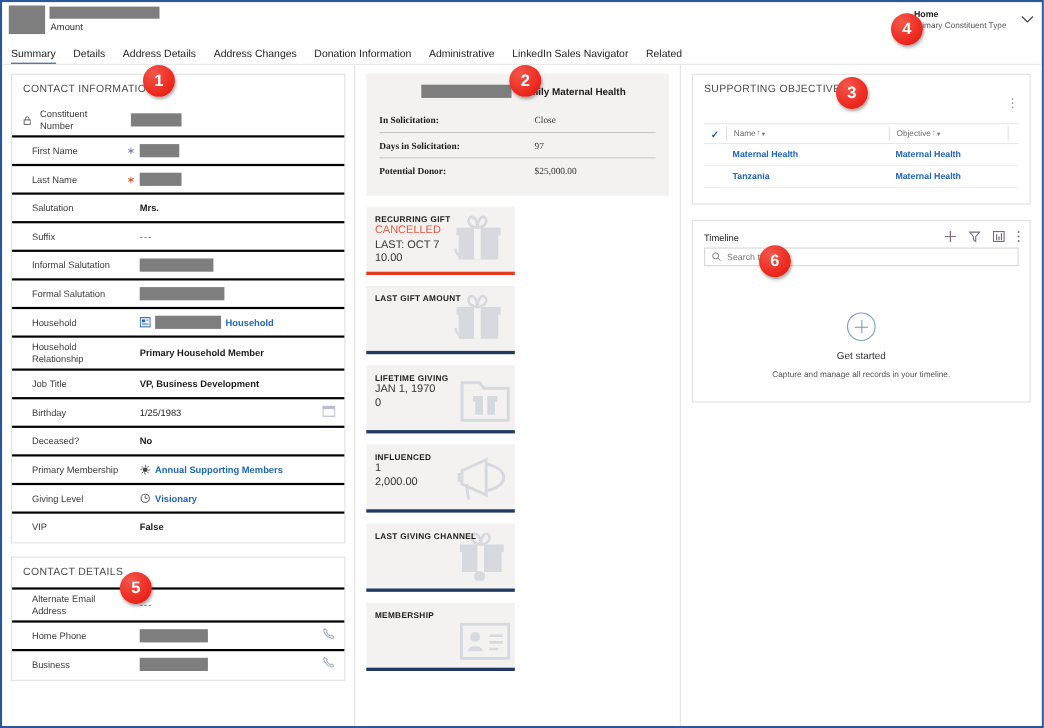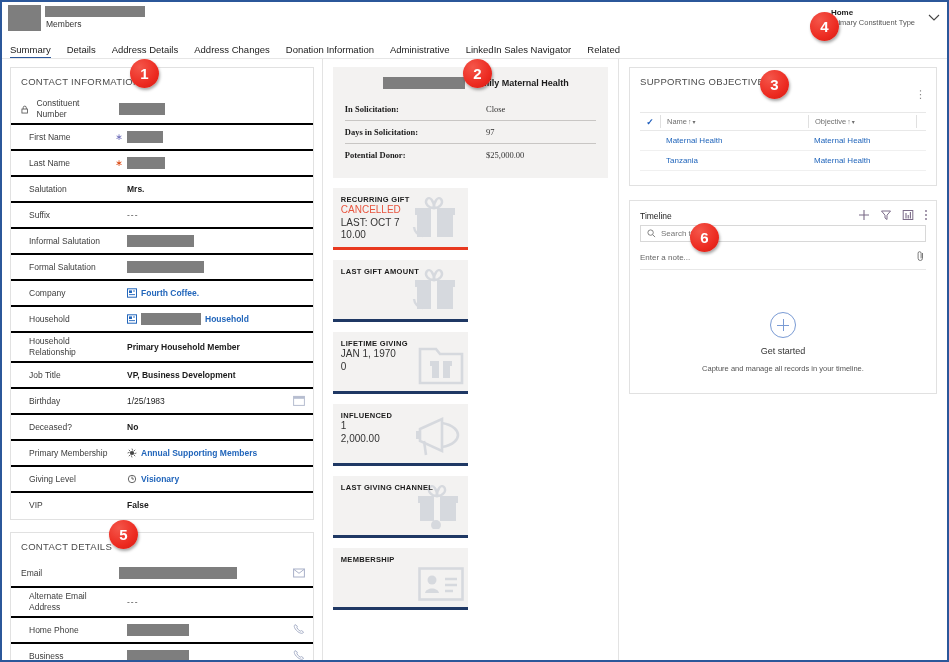--- a/index.html
+++ b/index.html
@@ -269,20 +269,21 @@
     display: flex;
     align-items: center;
     height: 20px;
     border-bottom: 1px solid #f0f0f0;
     margin: 0 10px;
   }
   .gr-check { width: 20px; }
   .gr-cell {
     font-size: 8px; color: #2266bb;
     padding-left: 6px;
+    font-weight: bold;
   }
   .gr-cell.c1 { width: 148px; }
   .gr-cell.c2 { width: 108px; }
   .obj-pad { height: 14px; }
 
   
   .tl-head {
     display: flex; align-items: flex-end;
     padding: 8px 8px 4px 10px;
   }
@@ -350,21 +351,21 @@
 </style>
 </head>
 <body>
 
 <div id="app">
 
   <div class="header">
     <div class="hdr-avatar"></div>
     <div class="hdr-titlebox">
       <div class="redact-name"></div>
-      <div class="hdr-sub">Members</div>
+      <div class="hdr-sub">Amount</div>
     </div>
     <div class="hdr-right">
       <div class="hdr-right-txt">
         <div class="hdr-right-main">Home</div>
         <div class="hdr-right-sub">Primary Constituent Type</div>
       </div>
       <div class="chev">
         <svg width="14" height="14" viewBox="0 0 14 14">
             <path d="M2 5 L7 10 L12 5" fill="none" stroke="#444" stroke-width="1.1"></path>
           </svg>
@@ -445,33 +446,20 @@
             </div>
             <div class="frow">
               <div class="flabel">Formal Salutation</div>
               <div class="req"></div>
               <div class="fval">
                 <span class="rbar" style="width: 77px;"></span>
               </div>
               <div class="rowicon"></div>
             </div>
             <div class="frow">
-              <div class="flabel">Company</div>
-              <div class="req"></div>
-              <div class="fval">
-                <svg width="10" height="10" viewBox="0 0 10 10">
-                  <rect x="0.5" y="0.8" width="9" height="8.4" fill="none" stroke="#2266bb" stroke-width="1"></rect>
-                  <rect x="2" y="2.4" width="3" height="2.6" fill="#2266bb"></rect>
-                  <path d="M2 6.6 H8 M6 3 H8" stroke="#2266bb" stroke-width="0.9"></path>
-                </svg>
-                <span class="link">Fourth Coffee.</span>
-              </div>
-              <div class="rowicon"></div>
-            </div>
-            <div class="frow">
               <div class="flabel">Household</div>
               <div class="req"></div>
               <div class="fval">
                 <svg width="10" height="10" viewBox="0 0 10 10">
                   <rect x="0.5" y="0.8" width="9" height="8.4" fill="none" stroke="#2266bb" stroke-width="1"></rect>
                   <rect x="2" y="2.4" width="3" height="2.6" fill="#2266bb"></rect>
                   <path d="M2 6.6 H8 M6 3 H8" stroke="#2266bb" stroke-width="0.9"></path>
                 </svg>
                 <span class="rbar" style="width: 60px;"></span>
                 <span class="link">Household</span>
@@ -543,31 +531,20 @@
               <div class="fval">
                 <span class="">False</span>
               </div>
               <div class="rowicon"></div>
             </div>
           </div>
       </div>
       <div class="section">
         <div class="section-title">CONTACT DETAILS</div>
         <div id="cd-rows">
-            <div class="frow first">
-              <div class="flabel">Email</div>
-              <div class="req"></div>
-              <div class="fval">
-                <span class="rbar" style="width: 118px;"></span>
-              </div>
-              <div class="rowicon"><svg width="12" height="10" viewBox="0 0 12 10">
-                  <rect x="0.6" y="1" width="10.8" height="8" fill="none" stroke="#a8b0c8" stroke-width="1"></rect>
-                  <path d="M0.8 1.3 L6 5.3 L11.2 1.3" fill="none" stroke="#a8b0c8" stroke-width="1"></path>
-                </svg></div>
-            </div>
             <div class="frow">
               <div class="flabel">Alternate Email Address</div>
               <div class="req"></div>
               <div class="fval">
                 <span class="dashes">---</span>
               </div>
               <div class="rowicon"></div>
             </div>
             <div class="frow">
               <div class="flabel">Home Phone</div>
@@ -750,28 +727,20 @@
             </span>
           </div>
         </div>
         <div class="tl-search">
           <svg width="9" height="9" viewBox="0 0 10 10">
               <circle cx="4" cy="4" r="3" fill="none" stroke="#777" stroke-width="1"></circle>
               <path d="M6.3 6.3 L9 9" stroke="#777" stroke-width="1"></path>
             </svg>
           <input type="text" placeholder="Search timeline" style="">
         </div>
-        <div class="tl-note">
-          <div class="tl-note-txt">Enter a note...</div>
-          <span>
-            <svg width="10" height="12" viewBox="0 0 10 12">
-                <path d="M6.5 3 V8.3 a2.2 2.2 0 0 1 -4.4 0 V3.2 a1.5 1.5 0 0 1 3 0 V8.4" fill="none" stroke="#6b6b6b" stroke-width="0.9"></path>
-              </svg>
-          </span>
-        </div>
         <div class="tl-empty">
           <div class="plus-circle"></div>
           <div class="tl-get">Get started</div>
           <div class="tl-cap">Capture and manage all records in your timeline.</div>
         </div>
       </div>
 
     </div>
   </div>
 

